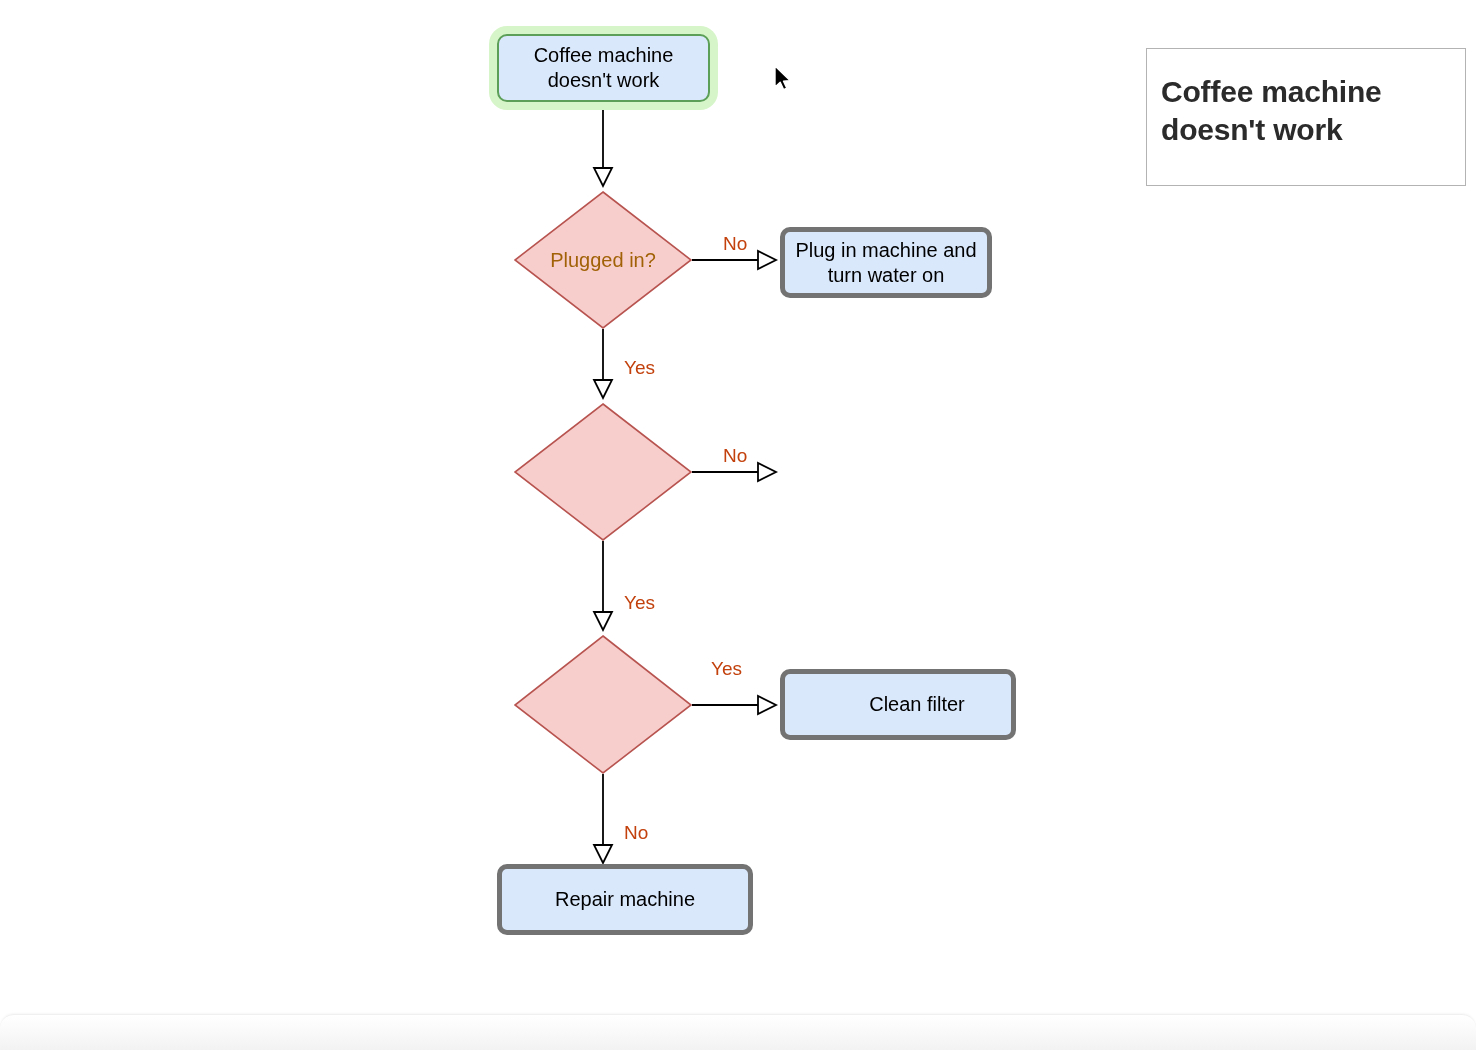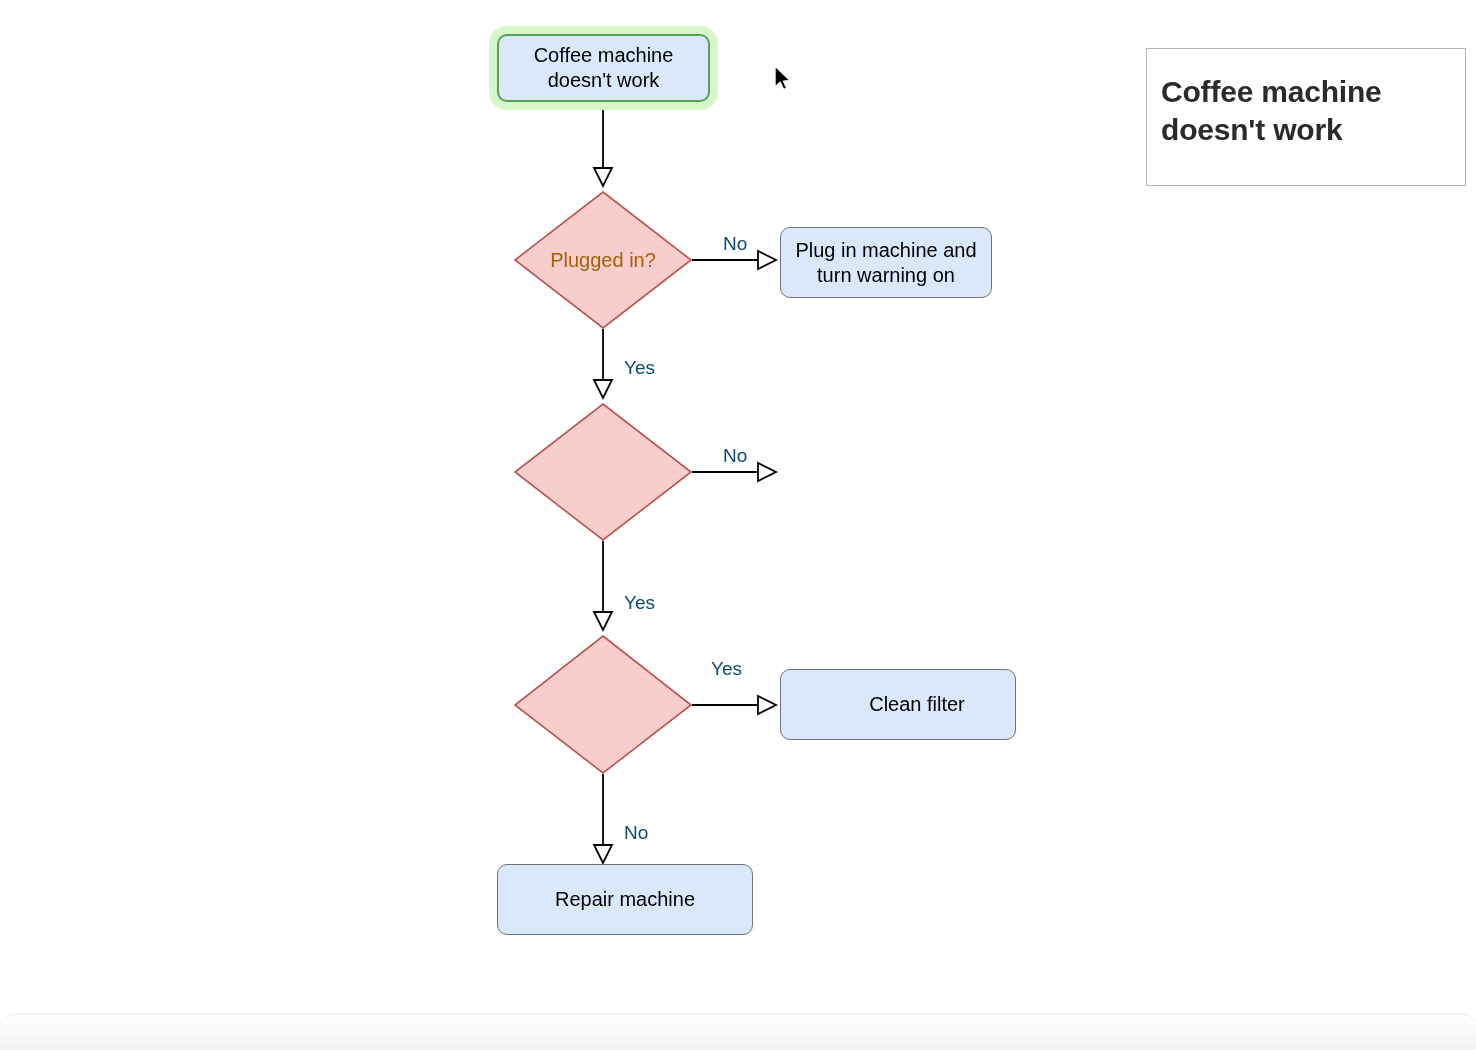--- a/index.html
+++ b/index.html
@@ -39,21 +39,21 @@
     position: absolute;
     box-sizing: border-box;
     display: flex;
     align-items: center;
     justify-content: center;
     text-align: center;
   }
 
   .process-node {
     background: #dae8fc;
-    border: 1px solid #737373;
+    border: 5px solid #737373;
     border-radius: 10px;
     color: #000000;
     font-size: 20px;
     line-height: 25px;
     padding: 2px 8px;
   }
 
   .decision-node {
     background: transparent;
     border: none;
@@ -77,21 +77,21 @@
   .node-selected {
     border: 2px solid #5b9f58 !important;
     z-index: 1;
   }
 
   
   .edge-label {
     position: absolute;
     font-size: 19px;
     line-height: 22px;
-    color: #0c4a6e;
+    color: #c2410c;
     background: transparent;
     white-space: nowrap;
   }
 
   
   #text-editor-box {
     position: absolute;
     left: 1130px;
     top: 48px;
     width: 320px;
@@ -194,21 +194,21 @@
 
   <div class="node decision-node" style="left:499px; top:192px; width:176px; height:136px;">
     <div class="diamond-label">
       <div>Plugged in?</div>
     </div>
   </div>
 
   <div class="node process-node" style="left:764px; top:227px; width:212px; height:71px;">
     <div>
       <div>Plug in machine and</div>
-      <div>turn warning on</div>
+      <div>turn water on</div>
     </div>
   </div>
 
 
 
 
   <div class="node process-node" style="left:764px; top:669px; width:236px; height:71px;padding-left:46px;">
     <div>
       <div>Clean filter</div>
     </div>

